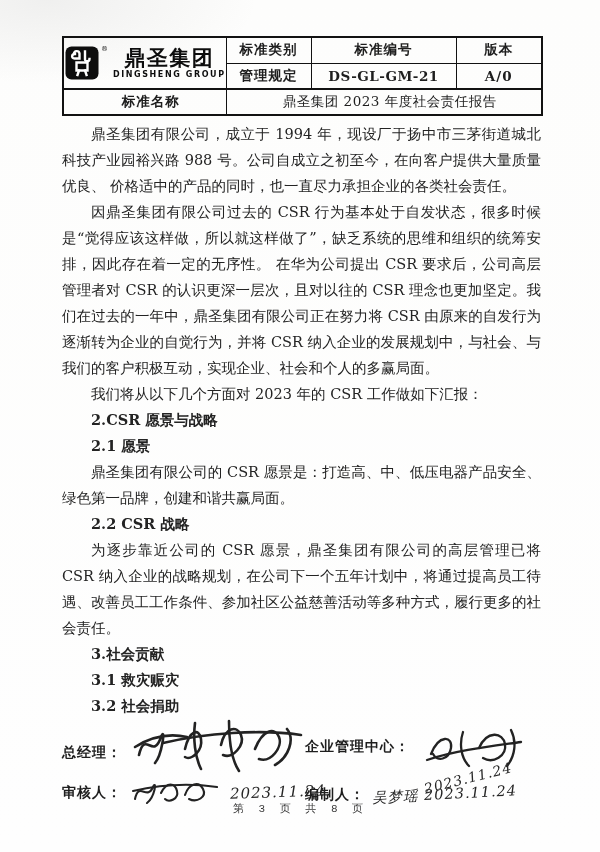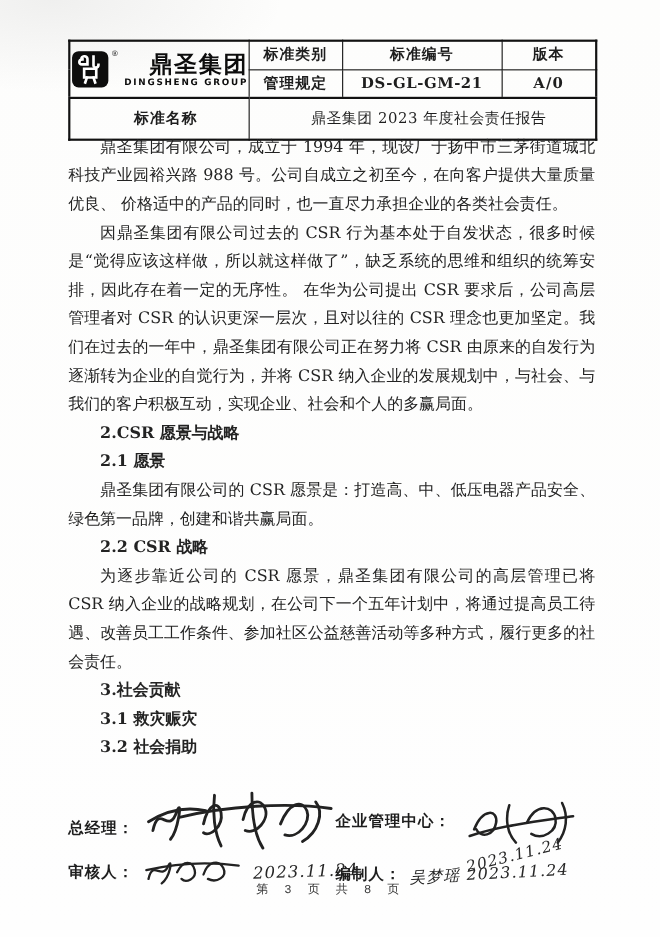--- a/index.html
+++ b/index.html
@@ -30,32 +30,32 @@
   table.header-table td {
     border: 1px solid #121212;
     text-align: center;
     vertical-align: middle;
     font-size: 13.5px;
     height: 26px;
     overflow: hidden;
     white-space: nowrap;
   }
   table.header-table { border: 2px solid #121212; }
-  table.header-table tr.name-row td { border-top: 2px solid #121212; height: 38px; padding-left: 12px; }
+  table.header-table tr.name-row td { border-top: 2px solid #121212; height: 26px; padding-left: 12px; }
   td.lbl { font-weight: bold; letter-spacing: 1px; }
   td.val { font-weight: bold; letter-spacing: 1px; }
   td.code { letter-spacing: 0.5px; }
   td.title-cell { font-weight: normal; letter-spacing: 0.5px; }
 
   
   td.logo-cell { padding: 3px 4px; }
   .logo { display: flex; align-items: center; justify-content: center; gap: 3px; position: relative; }
   .logo-mark { flex: 0 0 auto; }
   .reg { font-size: 7px; position: relative; top: -14px; left: -2px; color: #111; }
-  .logo-text { text-align: right; line-height: 1; }
+  .logo-text { text-align: center; line-height: 1; }
   .logo-cn { font-weight: 900; font-size: 21px; letter-spacing: 1.5px; color: #0d0d0d;
              font-family: "DejaVu Sans", "Liberation Sans", sans-serif; }
   .logo-en { font-weight: 700; font-size: 8px; letter-spacing: 1.6px; color: #0d0d0d; margin-top: 2px;
              font-family: "DejaVu Sans", "Liberation Sans", sans-serif; }
 
   
   .doc-body {
     position: absolute;
     left: 62px; top: 121px;
     width: 479px; height: 606px;
@@ -153,20 +153,21 @@
     <tr class="name-row">
       <td class="lbl">标准名称</td>
       <td colspan="3" class="title-cell">鼎圣集团 2023 年度社会责任报告</td>
     </tr>
   </tbody>
     </table>
 
   <div class="doc-body" id="doc-body">
       <p class="para">鼎圣集团有限公司，成立于 1994 年，现设厂于扬中市三茅街道城北科技产业园裕兴路 988 号。公司自成立之初至今，在向客户提供大量质量优良、 价格适中的产品的同时，也一直尽力承担企业的各类社会责任。</p>
       <p class="para">因鼎圣集团有限公司过去的 CSR 行为基本处于自发状态，很多时候是“觉得应该这样做，所以就这样做了”，缺乏系统的思维和组织的统筹安排，因此存在着一定的无序性。 在华为公司提出 CSR 要求后，公司高层管理者对 CSR 的认识更深一层次，且对以往的 CSR 理念也更加坚定。我们在过去的一年中，鼎圣集团有限公司正在努力将 CSR 由原来的自发行为逐渐转为企业的自觉行为，并将 CSR 纳入企业的发展规划中，与社会、与我们的客户积极互动，实现企业、社会和个人的多赢局面。</p>
+      <p class="para">我们将从以下几个方面对 2023 年的 CSR 工作做如下汇报：</p>
       <p class="heading">2.CSR 愿景与战略</p>
       <p class="heading">2.1 愿景</p>
       <p class="para">鼎圣集团有限公司的 CSR 愿景是：打造高、中、低压电器产品安全、绿色第一品牌，创建和谐共赢局面。</p>
       <p class="heading">2.2 CSR 战略</p>
       <p class="para">为逐步靠近公司的 CSR 愿景，鼎圣集团有限公司的高层管理已将 CSR 纳入企业的战略规划，在公司下一个五年计划中，将通过提高员工待遇、改善员工工作条件、参加社区公益慈善活动等多种方式，履行更多的社会责任。</p>
       <p class="heading">3.社会贡献</p>
       <p class="heading">3.1 救灾赈灾</p>
       <p class="heading">3.2 社会捐助</p>
     </div>
 

